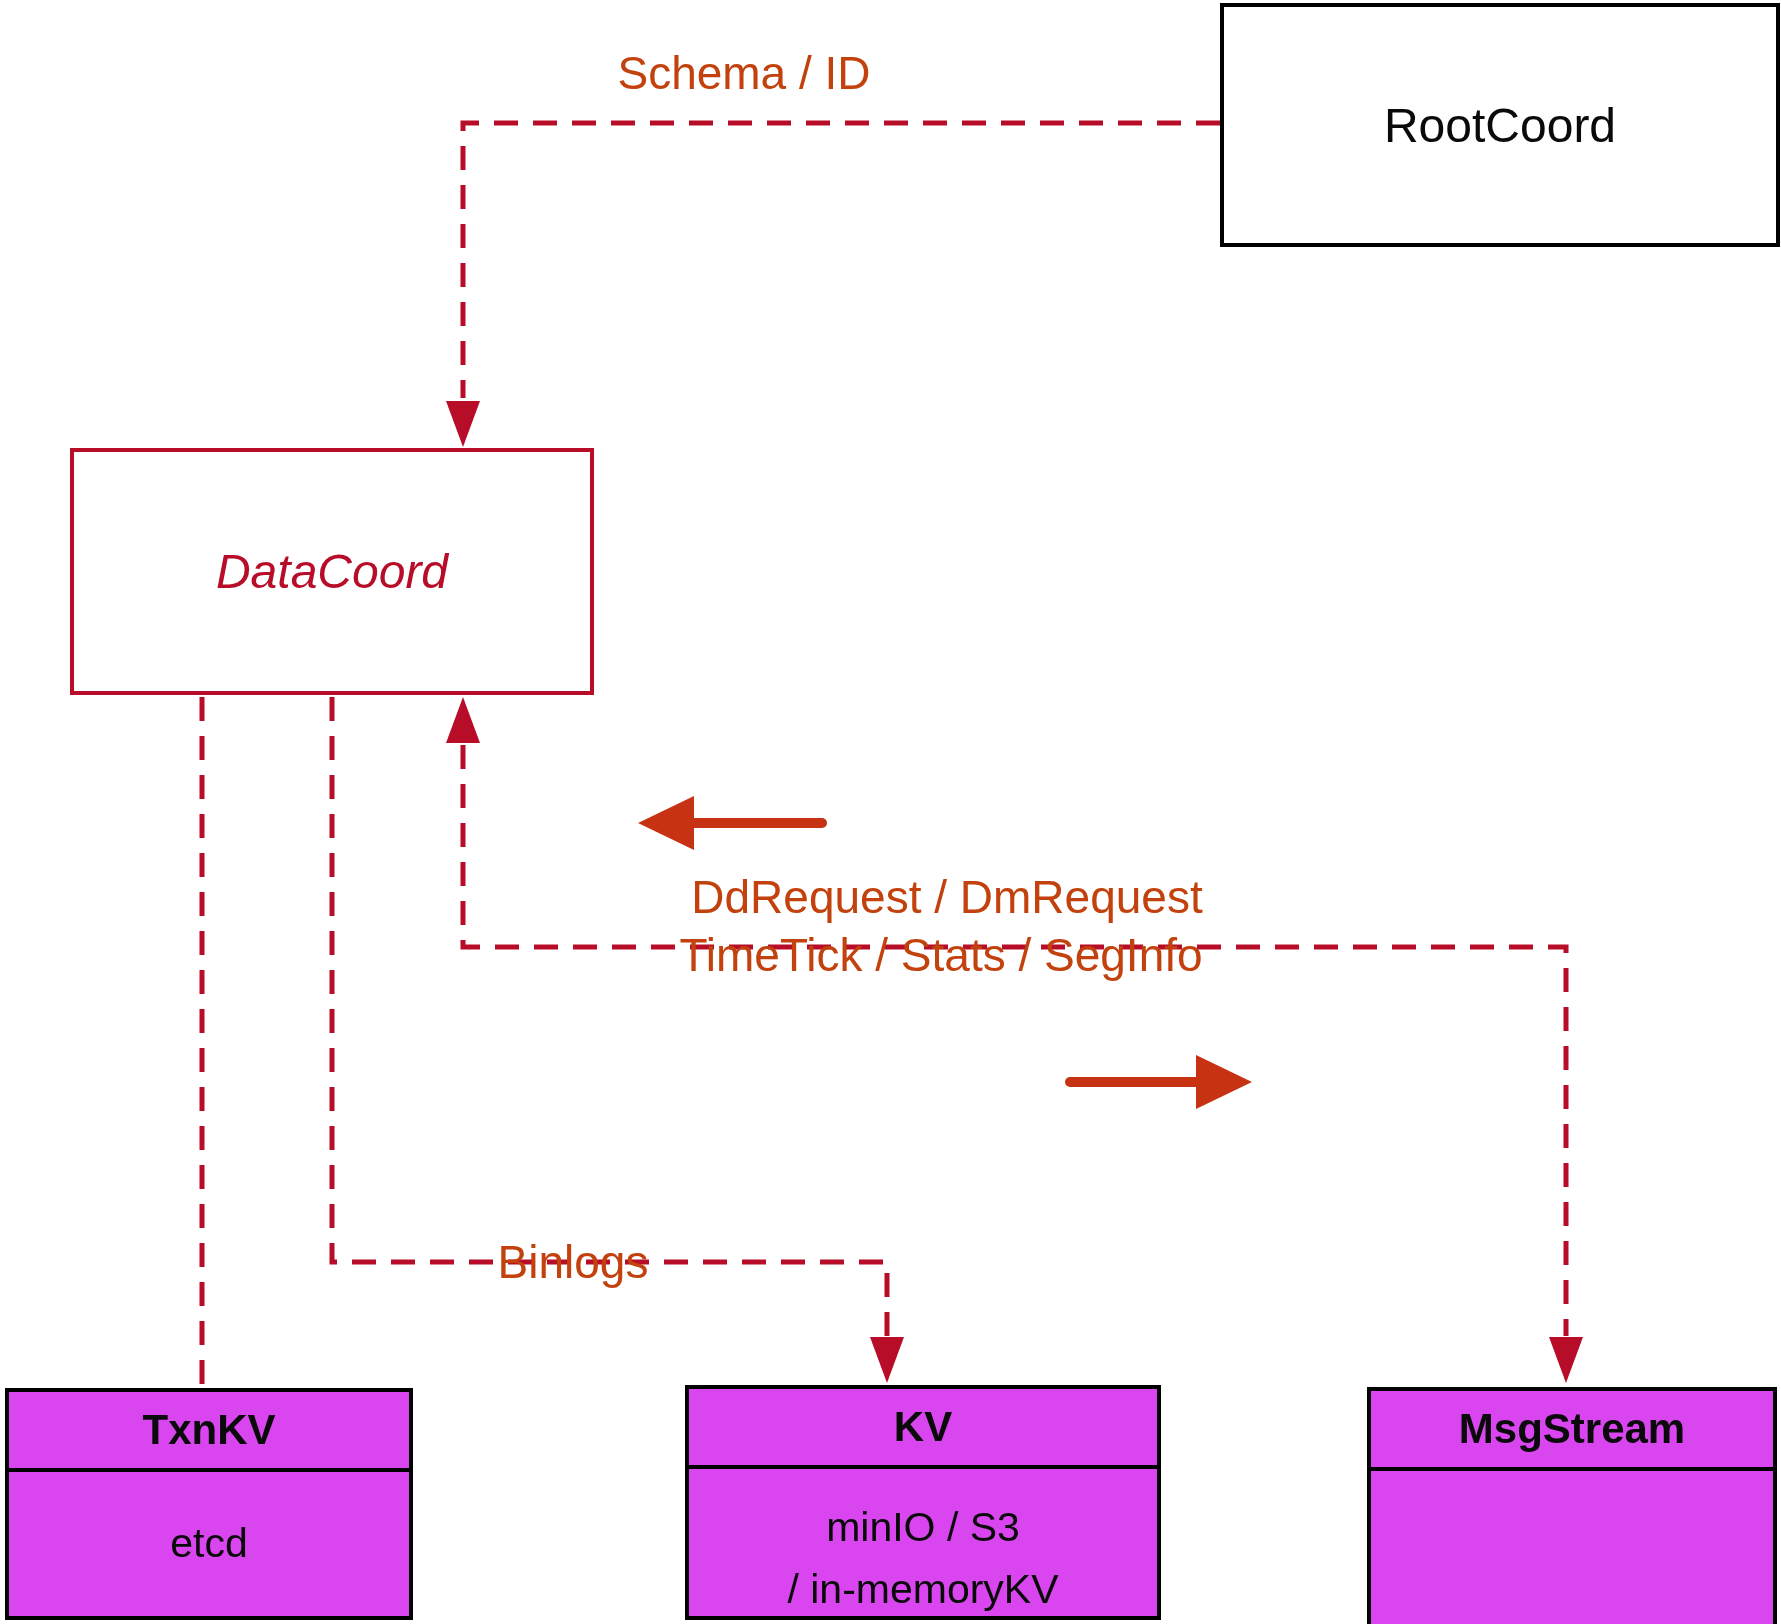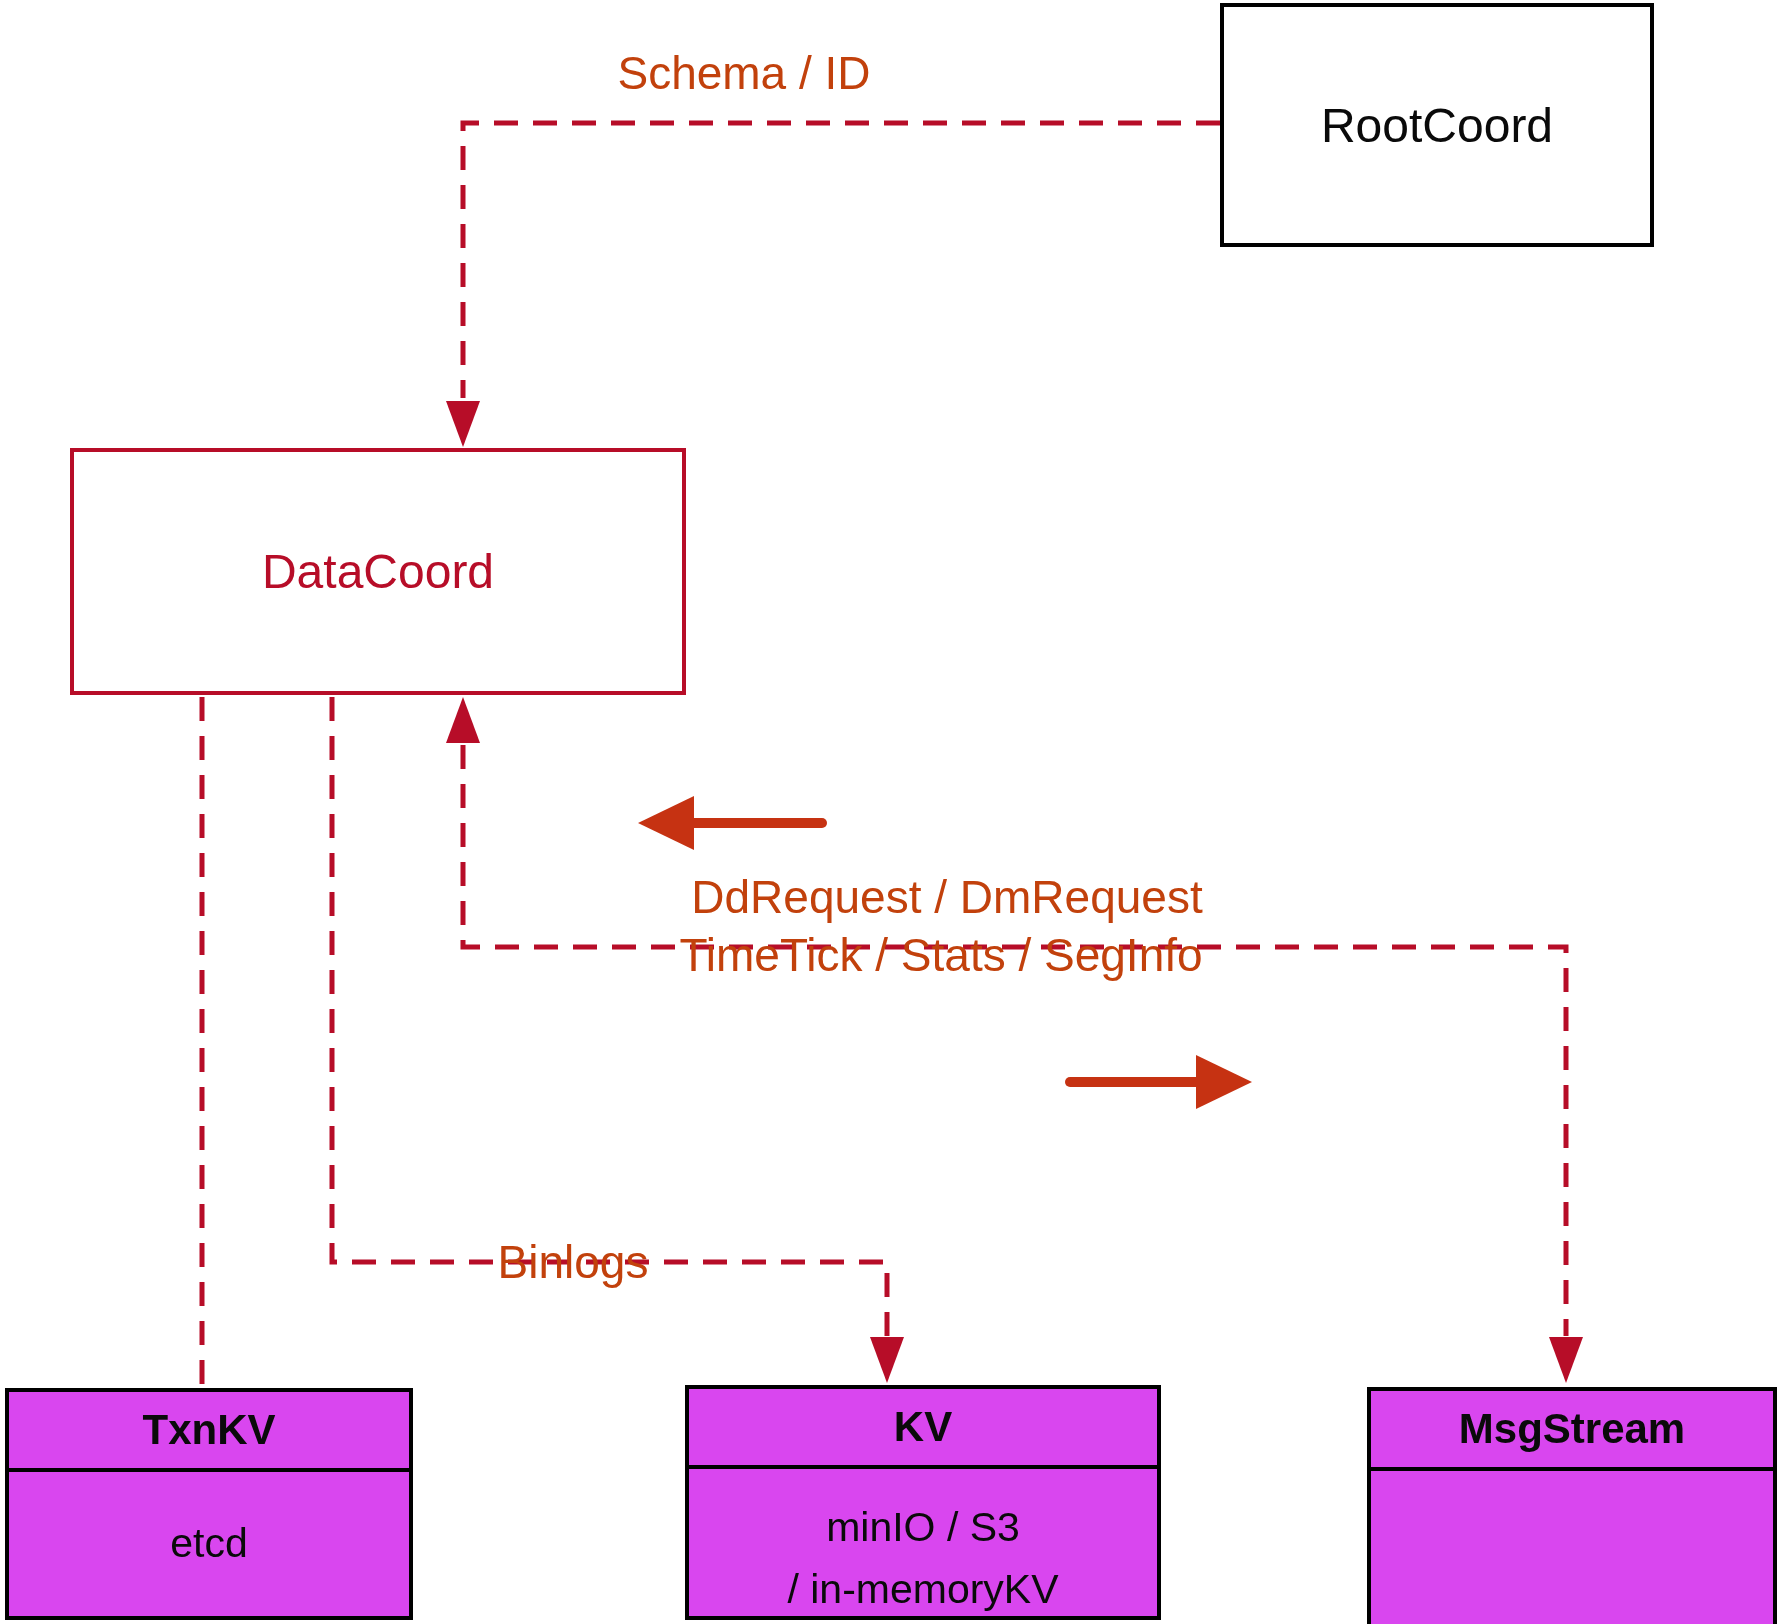--- a/index.html
+++ b/index.html
@@ -27,25 +27,26 @@
   .solid-arrow-head { fill:var(--arrow-color); stroke:none; }
 
   .node {
     position:absolute;
     background:#ffffff;
     border:4px solid #000000;
     box-sizing:border-box;
     display:flex; align-items:center; justify-content:center;
     font-size:48px;
   }
-  #root-coord { left:1220px; top:3px; width:434px; height:244px; }
+  #root-coord { left:1220px; top:3px; width:560px; height:244px; }
   #data-coord {
-    left:70px; top:448px; width:616px; height:247px;
+    left:70px; top:448px; width:524px; height:247px;
     border-color:var(--dashed-color);
     color:var(--dashed-color);
+    font-style:italic;
   }
 
   .tnode {
     position:absolute;
     background:#d946ef;
     border:4px solid #000000;
     box-sizing:border-box;
     display:flex; flex-direction:column;
   }
   .tnode .hdr {

